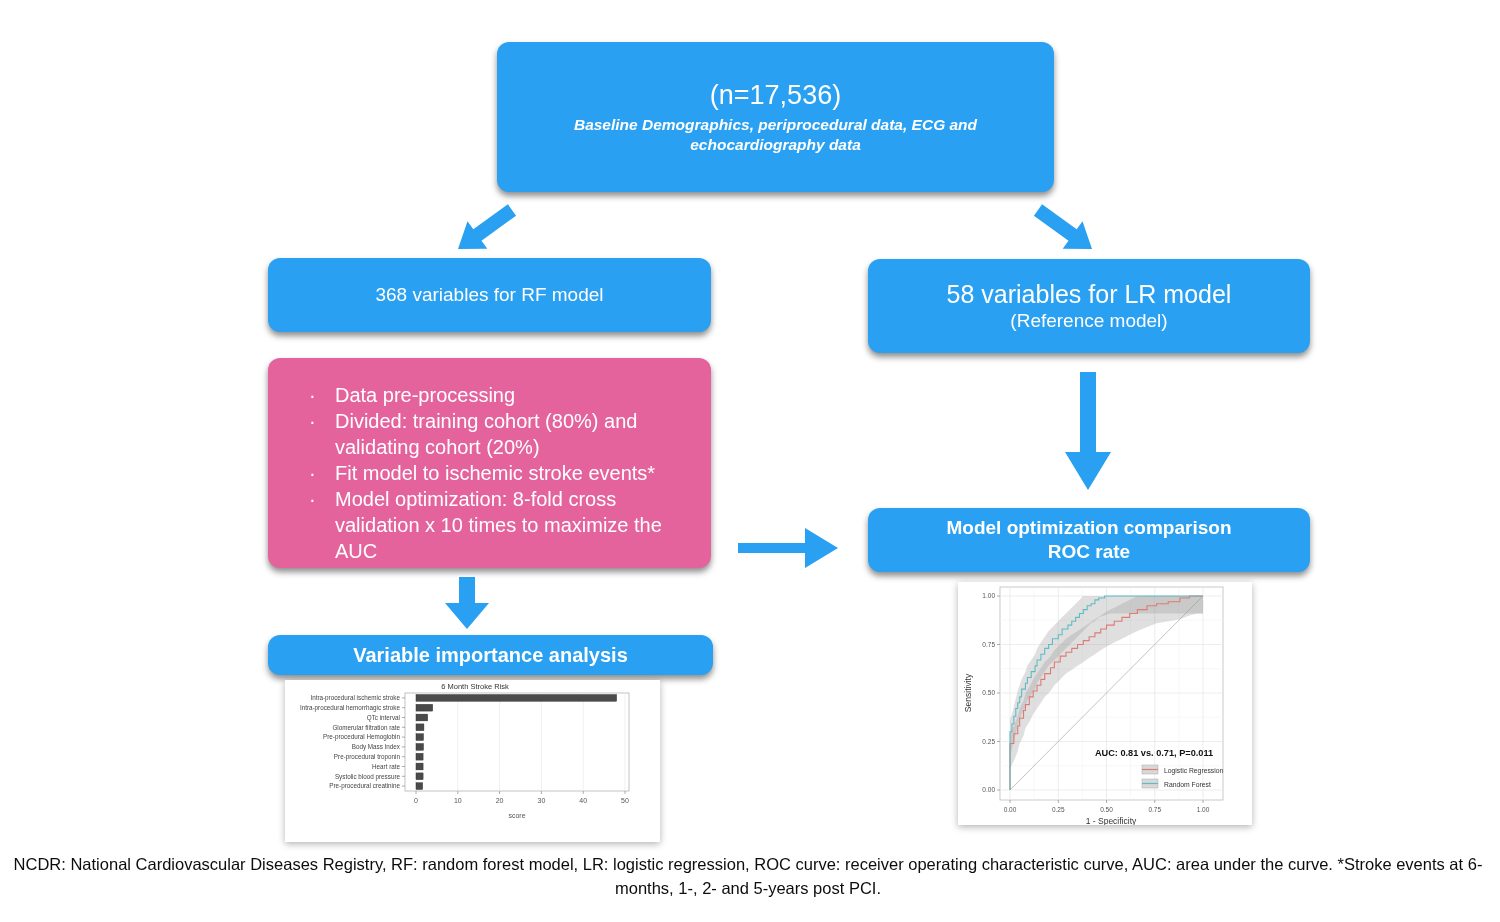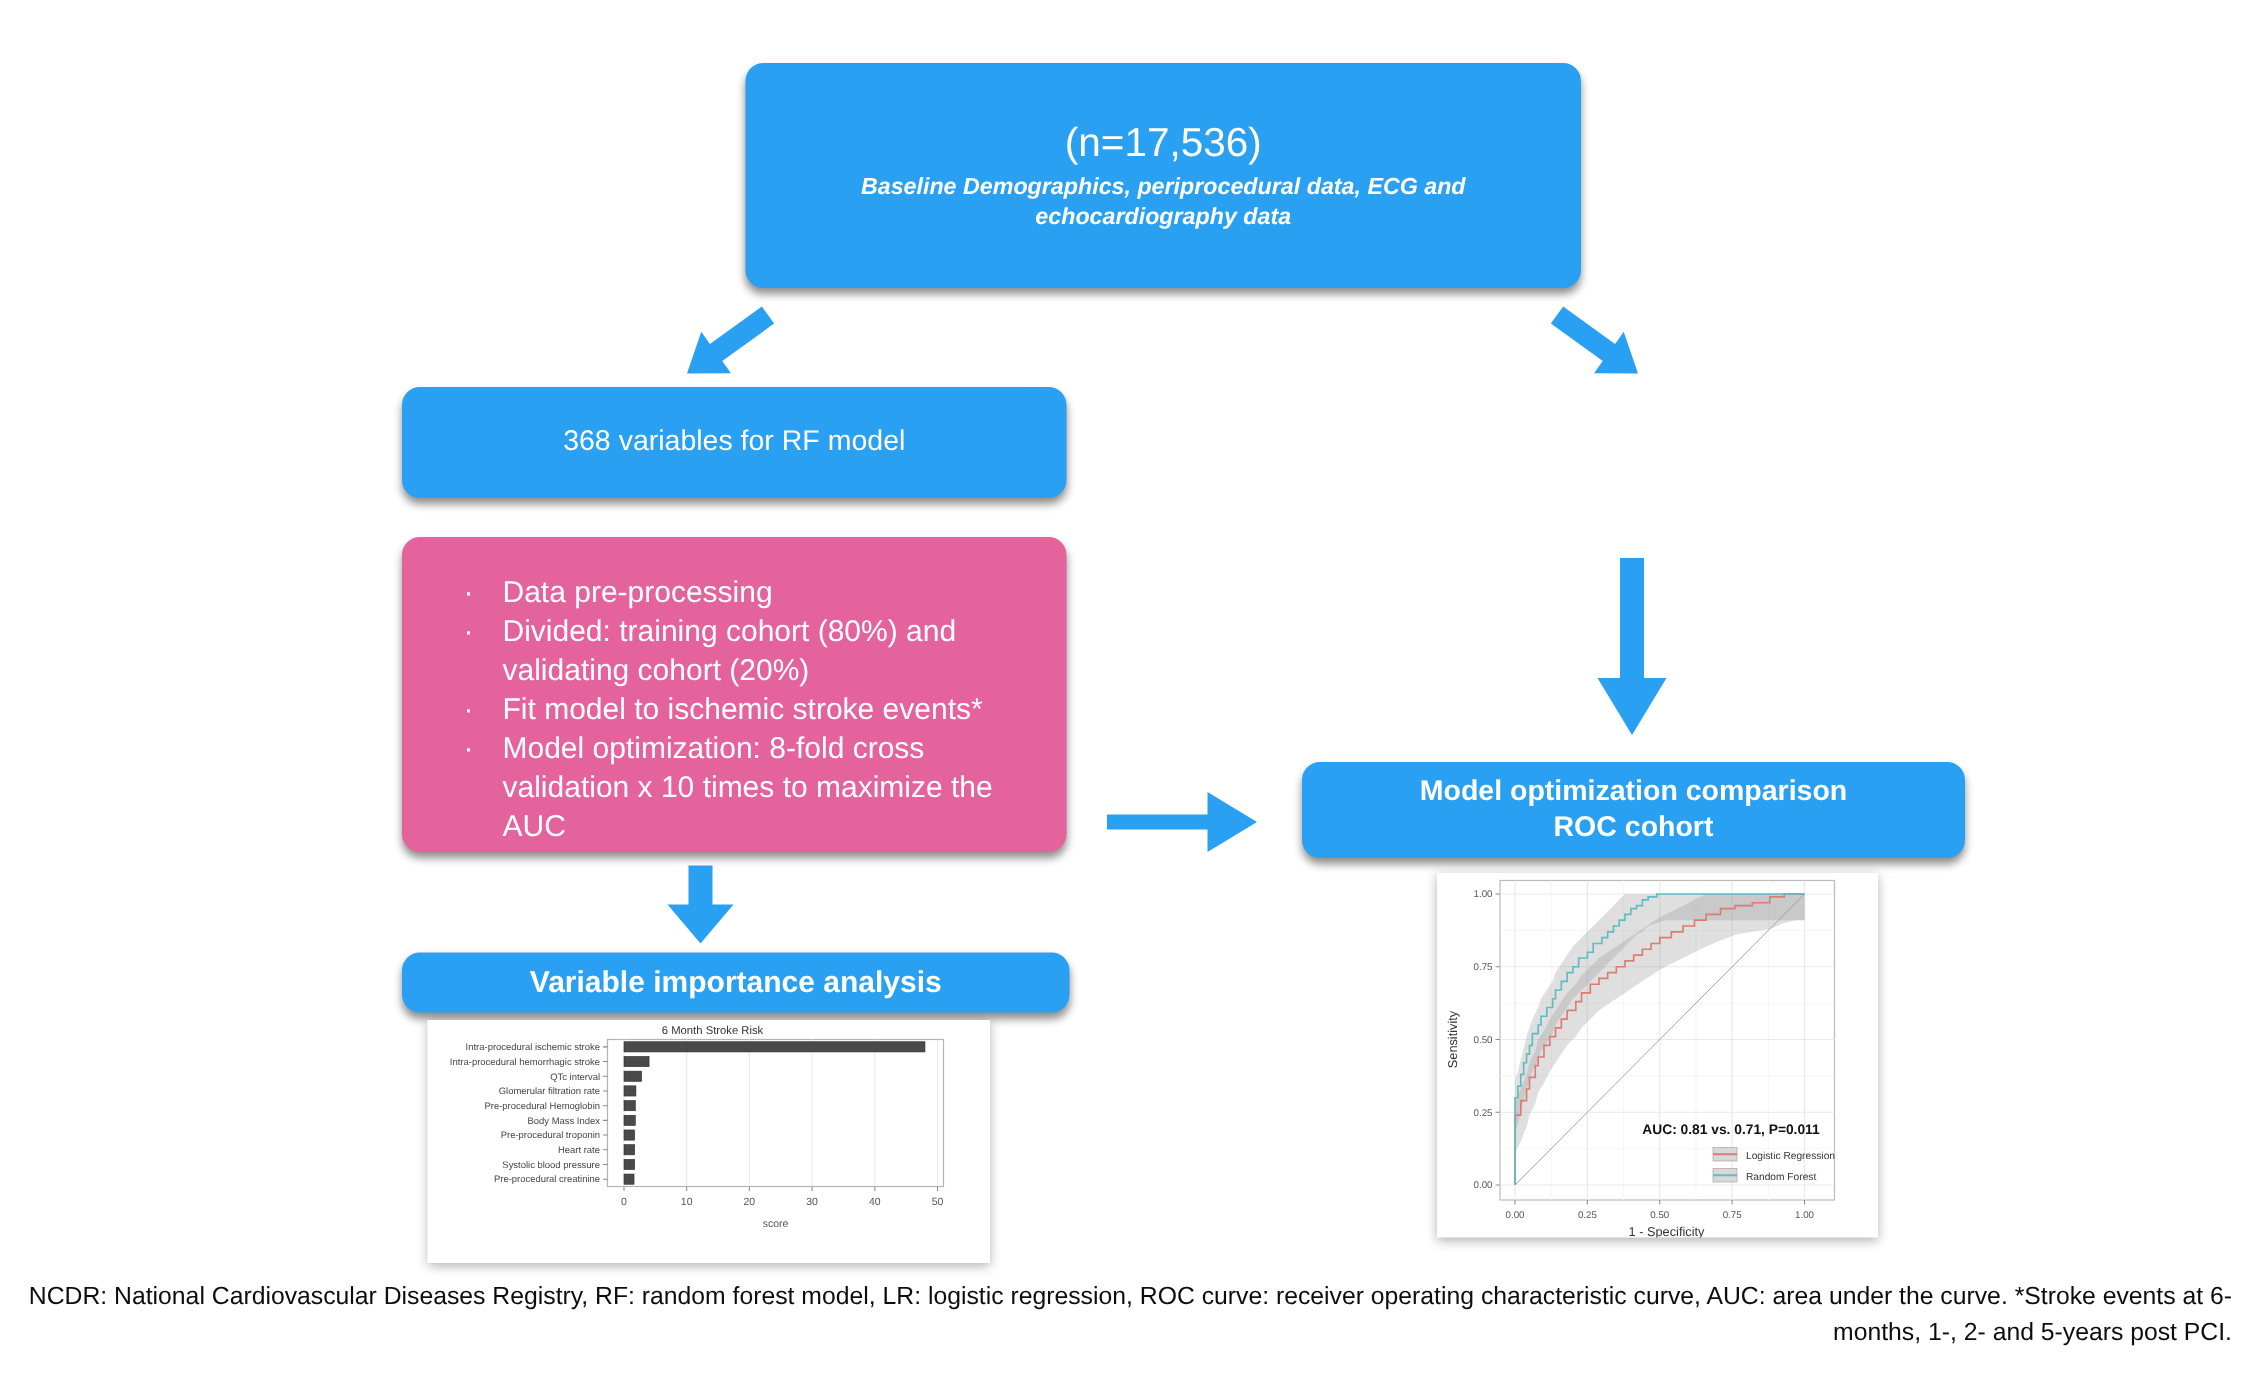--- a/index.html
+++ b/index.html
@@ -25,21 +25,21 @@
   #lr-box .sub{font-size:19px;line-height:24px;}
   #cmp-box{left:868px;top:508px;width:442px;height:64px;font-weight:bold;}
   #cmp-box .t1,#cmp-box .t2{font-size:19px;line-height:24px;}
   #imp-box{left:268px;top:635px;width:445px;height:40px;font-size:20px;font-weight:bold;}
   .overlay{position:absolute;left:0;top:0;}
   .overlay polygon{fill:var(--blue);}
   .fig{position:absolute;background:#fff;box-shadow:0 2px 7px rgba(0,0,0,0.30);}
   #bar-chart{left:285px;top:680px;}
   #roc-chart{left:958px;top:582px;}
   #caption{position:absolute;left:8px;top:852px;width:1480px;font-size:16.5px;
-           line-height:24px;color:#0d0d0d;text-align:right;}
+           line-height:24px;color:#0d0d0d;text-align:center;}
   svg text{font-family:"Liberation Sans",sans-serif;}
 </style>
 </head>
 <body>
 
 <div id="canvas">
 
   <svg class="overlay" width="1500" height="922" aria-hidden="true">
     <polygon points="507.9,204.3 473.3,229.3 467.5,221.2 458,249 487.3,248.8 481.5,240.7 516.1,215.7"></polygon>
     <polygon points="1042.1,204.3 1076.7,229.3 1082.5,221.2 1092,249 1062.7,248.8 1068.5,240.7 1033.9,215.7"></polygon>
@@ -60,24 +60,28 @@
   <div class="box pink" id="process-box">
     <ul>
 
     <li>Data pre-processing</li>
         <li>Divided: training cohort (80%) and validating cohort (20%)</li>
         <li>Fit model to ischemic stroke events*</li>
         <li>Model optimization: 8-fold cross validation x 10 times to maximize the AUC</li>
       </ul>
   </div>
 
+  <div class="box blue" id="lr-box">
+    <div class="t1">58 variables for LR model</div>
+    <div class="sub">(Reference model)</div>
+  </div>
 
   <div class="box blue" id="cmp-box">
     <div class="t1">Model optimization comparison</div>
-    <div class="t2">ROC cohort</div>
+    <div class="t2">ROC rate</div>
   </div>
 
   <div class="box blue" id="imp-box">
     <div>Variable importance analysis</div>
   </div>
 
   <svg id="bar-chart" class="fig" width="375" height="162">
       <rect x="120" y="13" width="224" height="98" fill="#fff" stroke="#b3b3b3" stroke-width="0.8"></rect>
       <line x1="131" y1="13" x2="131" y2="111" stroke="#e9e9e9" stroke-width="0.7"></line>
       <line x1="131" y1="111" x2="131" y2="114" stroke="#8a8a8a" stroke-width="0.7"></line>

